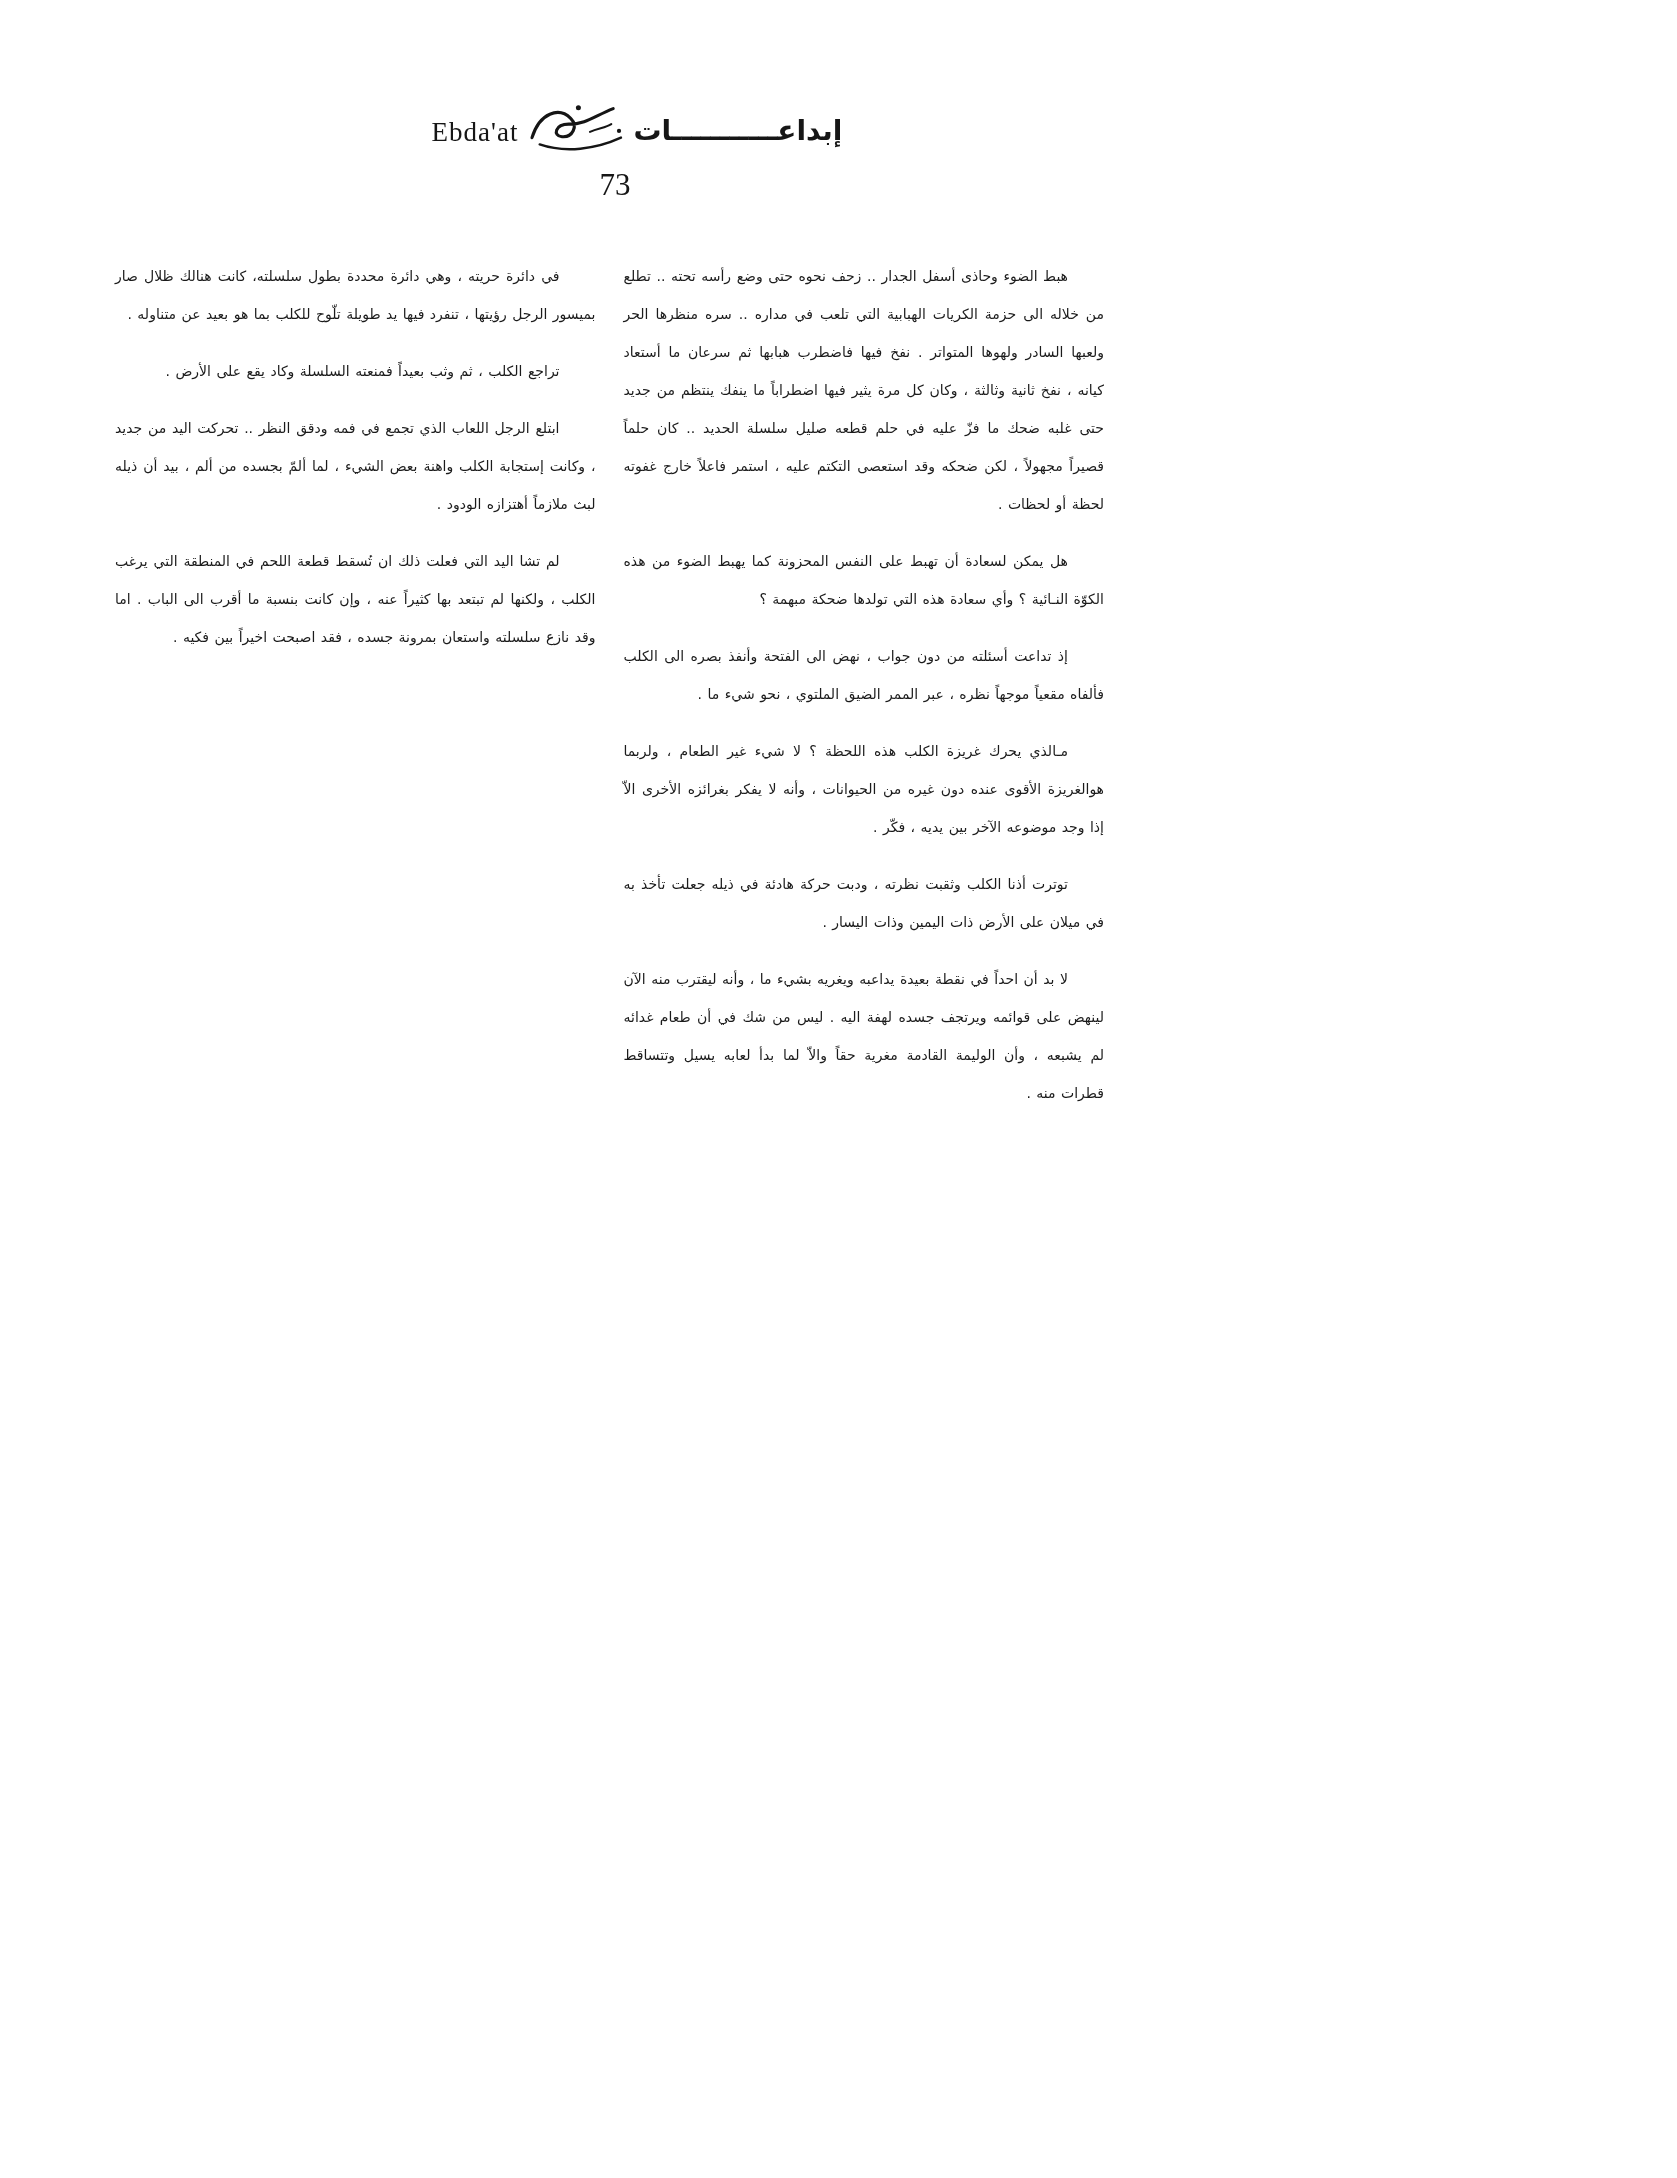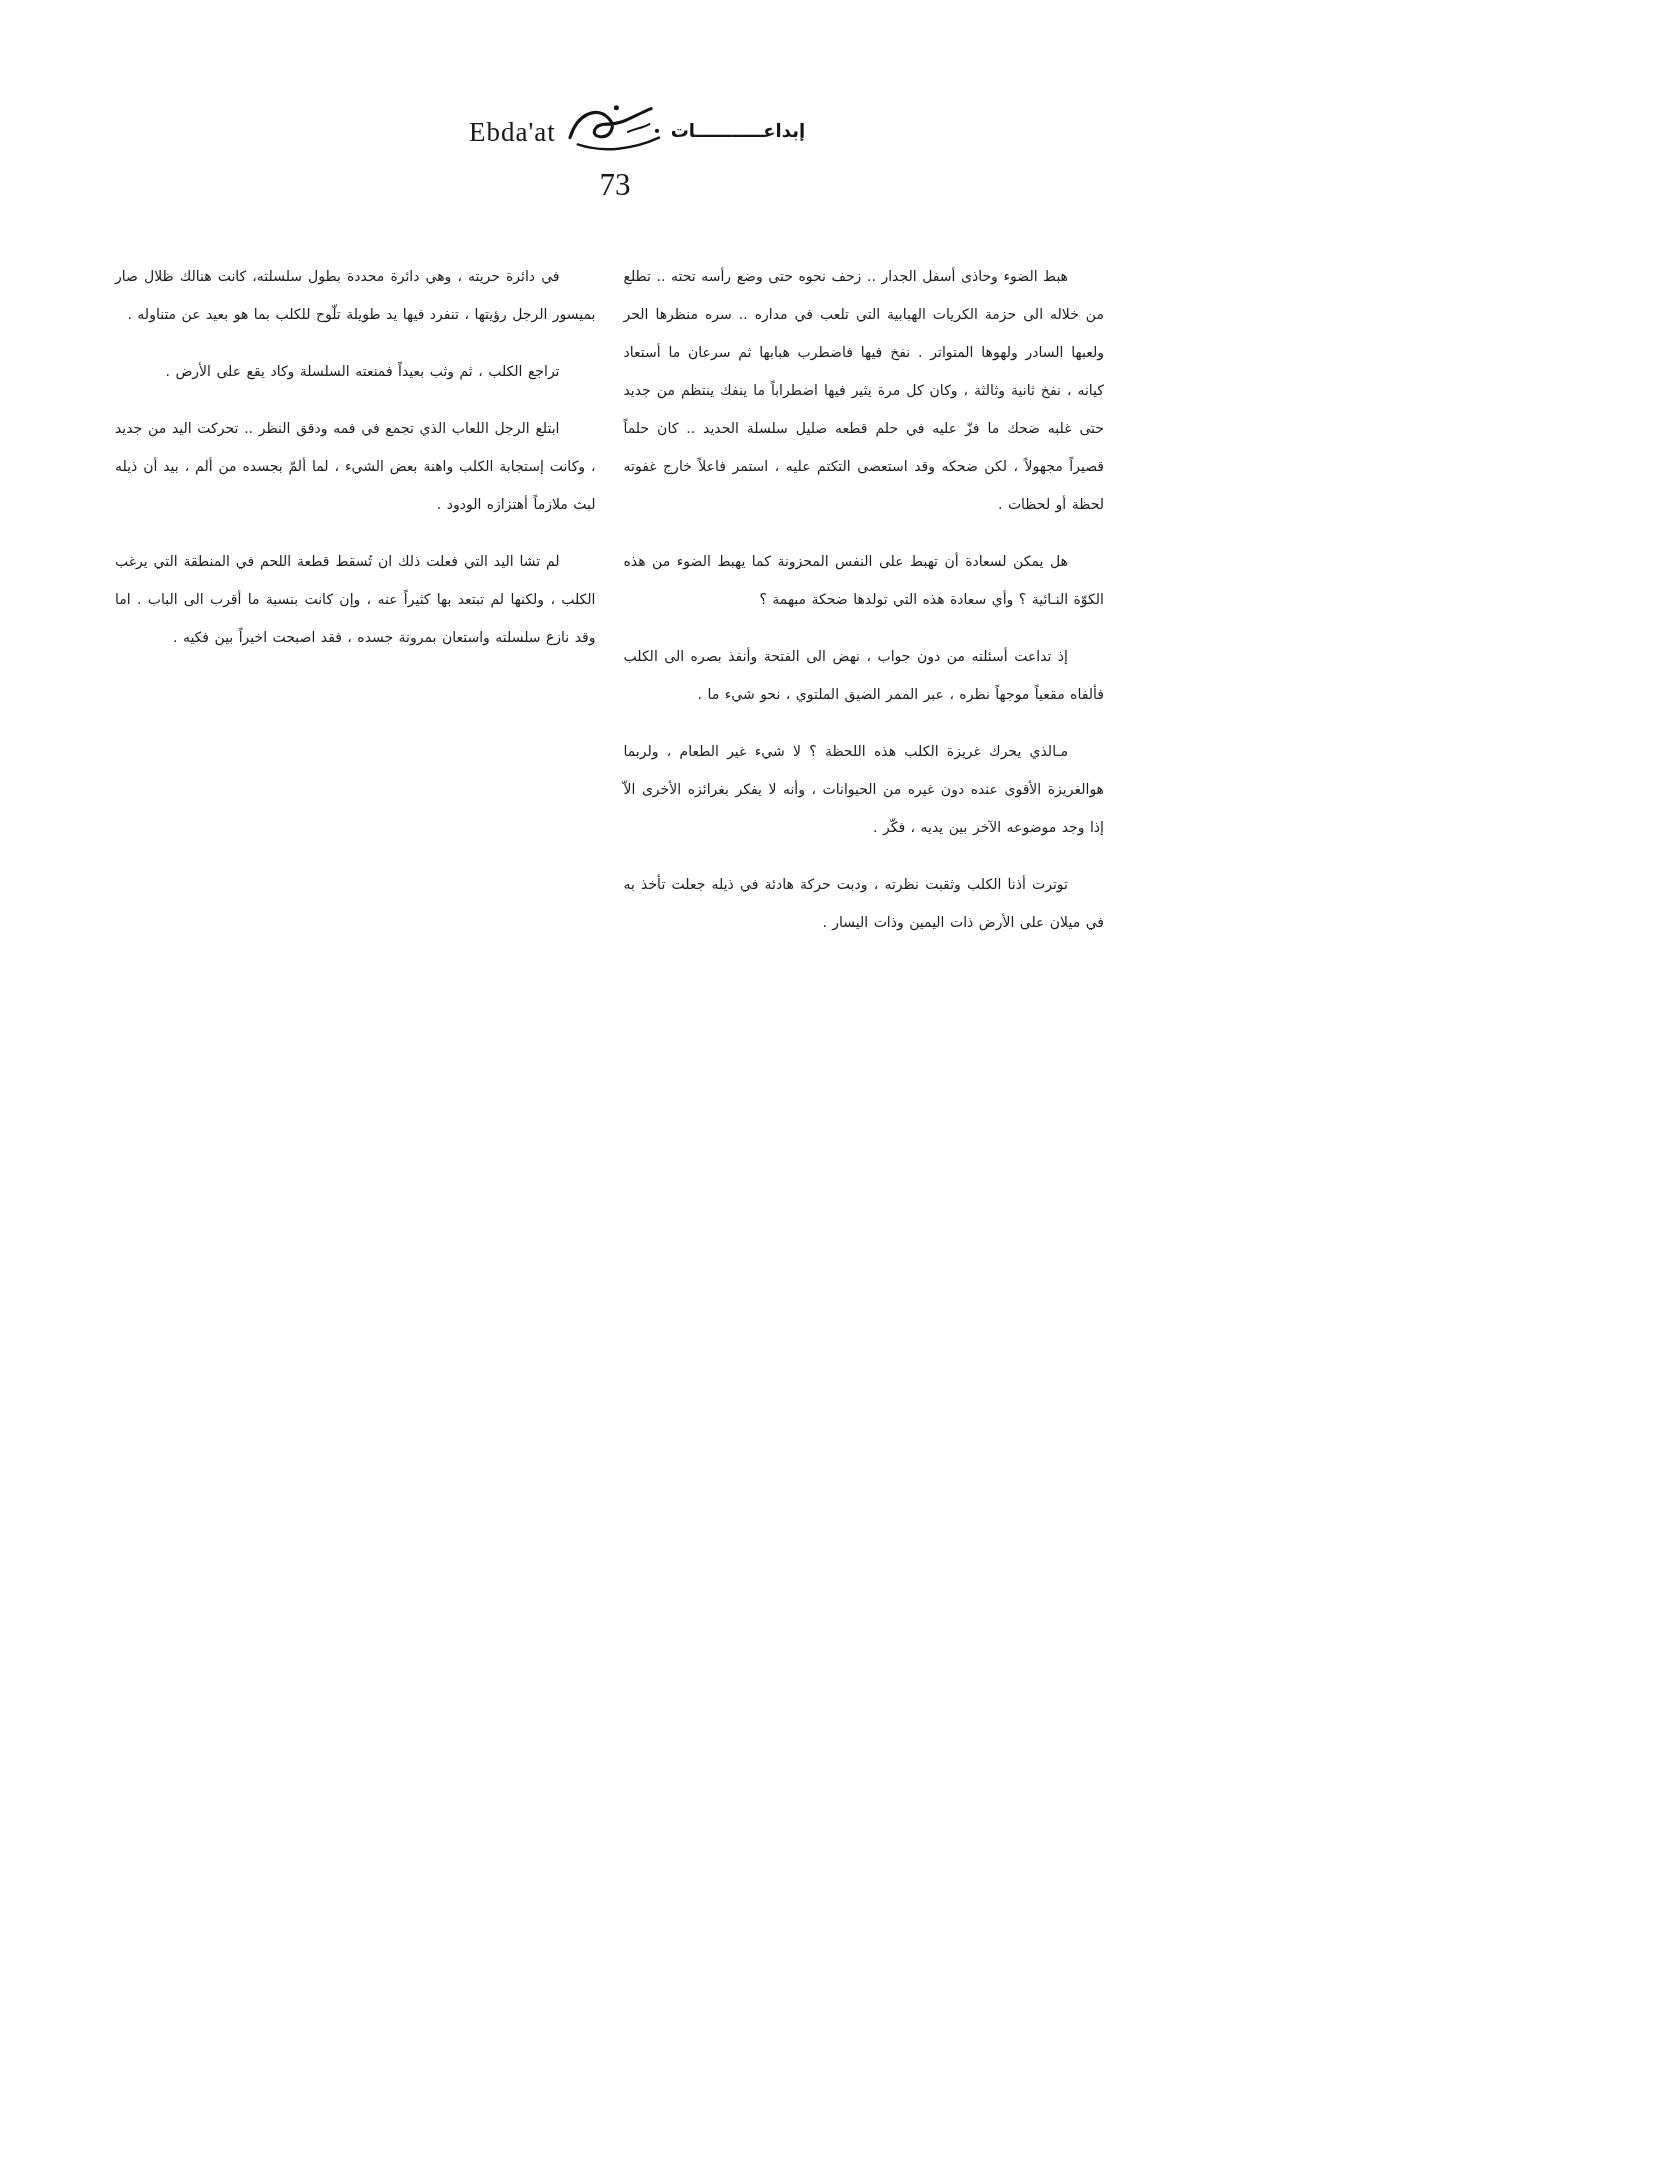--- a/index.html
+++ b/index.html
@@ -41,21 +41,21 @@
   }
   .logo {
     display: inline-block;
     width: 107px;
     height: 58px;
     position: relative;
     top: -4px;
   }
   .arabic-title {
     font-family: "DejaVu Sans", sans-serif;
-    font-size: 18px;
+    font-size: 28px;
     font-weight: bold;
     direction: rtl;
     white-space: nowrap;
     color: #161616;
     position: relative;
     top: -2px;
   }
   .page-number {
     margin-top: 6px;
     margin-right: 44px;
@@ -114,20 +114,21 @@
     <div class="page-number">73</div>
   </header>
 
   <main class="columns">
     <section class="col col-right">
         <p>هبط الضوء وحاذى أسفل الجدار .. زحف نحوه حتى وضع رأسه تحته .. تطلع من خلاله الى حزمة الكريات الهبابية التي تلعب في مداره .. سره منظرها الحر ولعبها السادر ولهوها المتواتر . نفخ فيها فاضطرب هبابها ثم سرعان ما أستعاد كيانه ، نفخ ثانية وثالثة ، وكان كل مرة يثير فيها اضطراباً ما ينفك ينتظم من جديد حتى غلبه ضحك ما فزّ عليه في حلم قطعه صليل سلسلة الحديد .. كان حلماً قصيراً مجهولاً ، لكن ضحكه وقد استعصى التكتم عليه ، استمر فاعلاً خارج غفوته لحظة أو لحظات .</p>
         <p>هل يمكن لسعادة أن تهبط على النفس المحزونة كما يهبط الضوء من هذه الكوّة النـائية ؟ وأي سعادة هذه التي تولدها ضحكة مبهمة ؟</p>
         <p>إذ تداعت أسئلته من دون جواب ، نهض الى الفتحة وأنفذ بصره الى الكلب فألفاه مقعياً موجهاً نظره ، عبر الممر الضيق الملتوي ، نحو شيء ما .</p>
         <p>مـالذي يحرك غريزة الكلب هذه اللحظة ؟ لا شيء غير الطعام ، ولربما هوالغريزة الأقوى عنده دون غيره من الحيوانات ، وأنه لا يفكر بغرائزه الأخرى الاّ إذا وجد موضوعه الآخر بين يديه ، فكّر .</p>
         <p>توترت أذنا الكلب وثقبت نظرته ، ودبت حركة هادئة في ذيله جعلت تأخذ به في ميلان على الأرض ذات اليمين وذات اليسار .</p>
+        <p>لا بد أن احداً في نقطة بعيدة يداعبه ويغريه بشيء ما ، وأنه ليقترب منه الآن لينهض على قوائمه ويرتجف جسده لهفة اليه . ليس من شك في أن طعام غدائه لم يشبعه ، وأن الوليمة القادمة مغرية حقاً والاّ لما بدأ لعابه يسيل وتتساقط قطرات منه .</p>
       </section>
     <section class="col col-left">
         <p>في دائرة حريته ، وهي دائرة محددة بطول سلسلته، كانت هنالك ظلال صار بميسور الرجل رؤيتها ، تنفرد فيها يد طويلة تلّوح للكلب بما هو بعيد عن متناوله .</p>
         <p>تراجع الكلب ، ثم وثب بعيداً فمنعته السلسلة وكاد يقع على الأرض .</p>
         <p>ابتلع الرجل اللعاب الذي تجمع في فمه ودقق النظر .. تحركت اليد من جديد ، وكانت إستجابة الكلب واهنة بعض الشيء ، لما ألمّ بجسده من ألم ، بيد أن ذيله لبث ملازماً أهتزازه الودود .</p>
         <p>لم تشا اليد التي فعلت ذلك ان تُسقط قطعة اللحم في المنطقة التي يرغب الكلب ، ولكنها لم تبتعد بها كثيراً عنه ، وإن كانت بنسبة ما أقرب الى الباب . اما وقد نازع سلسلته واستعان بمرونة جسده ، فقد اصبحت اخيراً بين فكيه .</p>
       </section>
   </main>
 
 </div>

